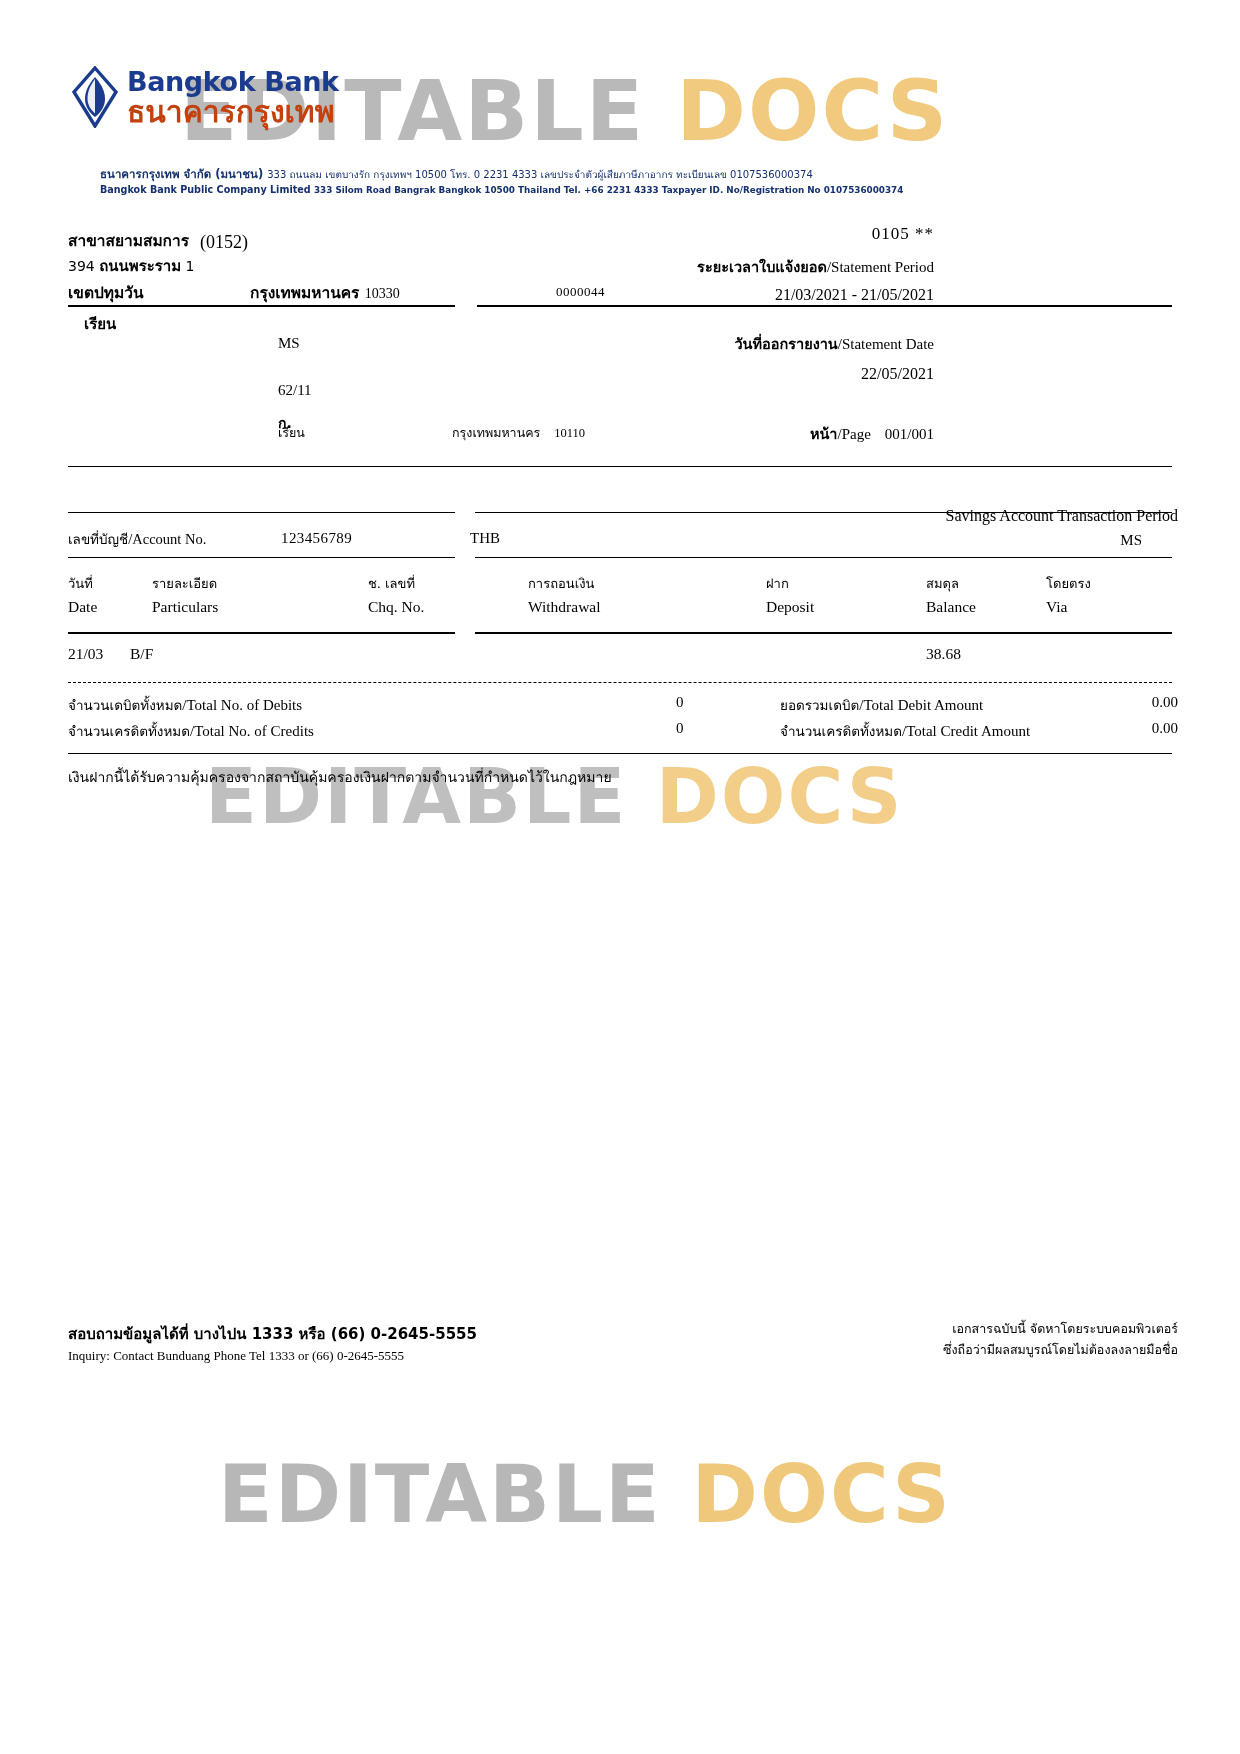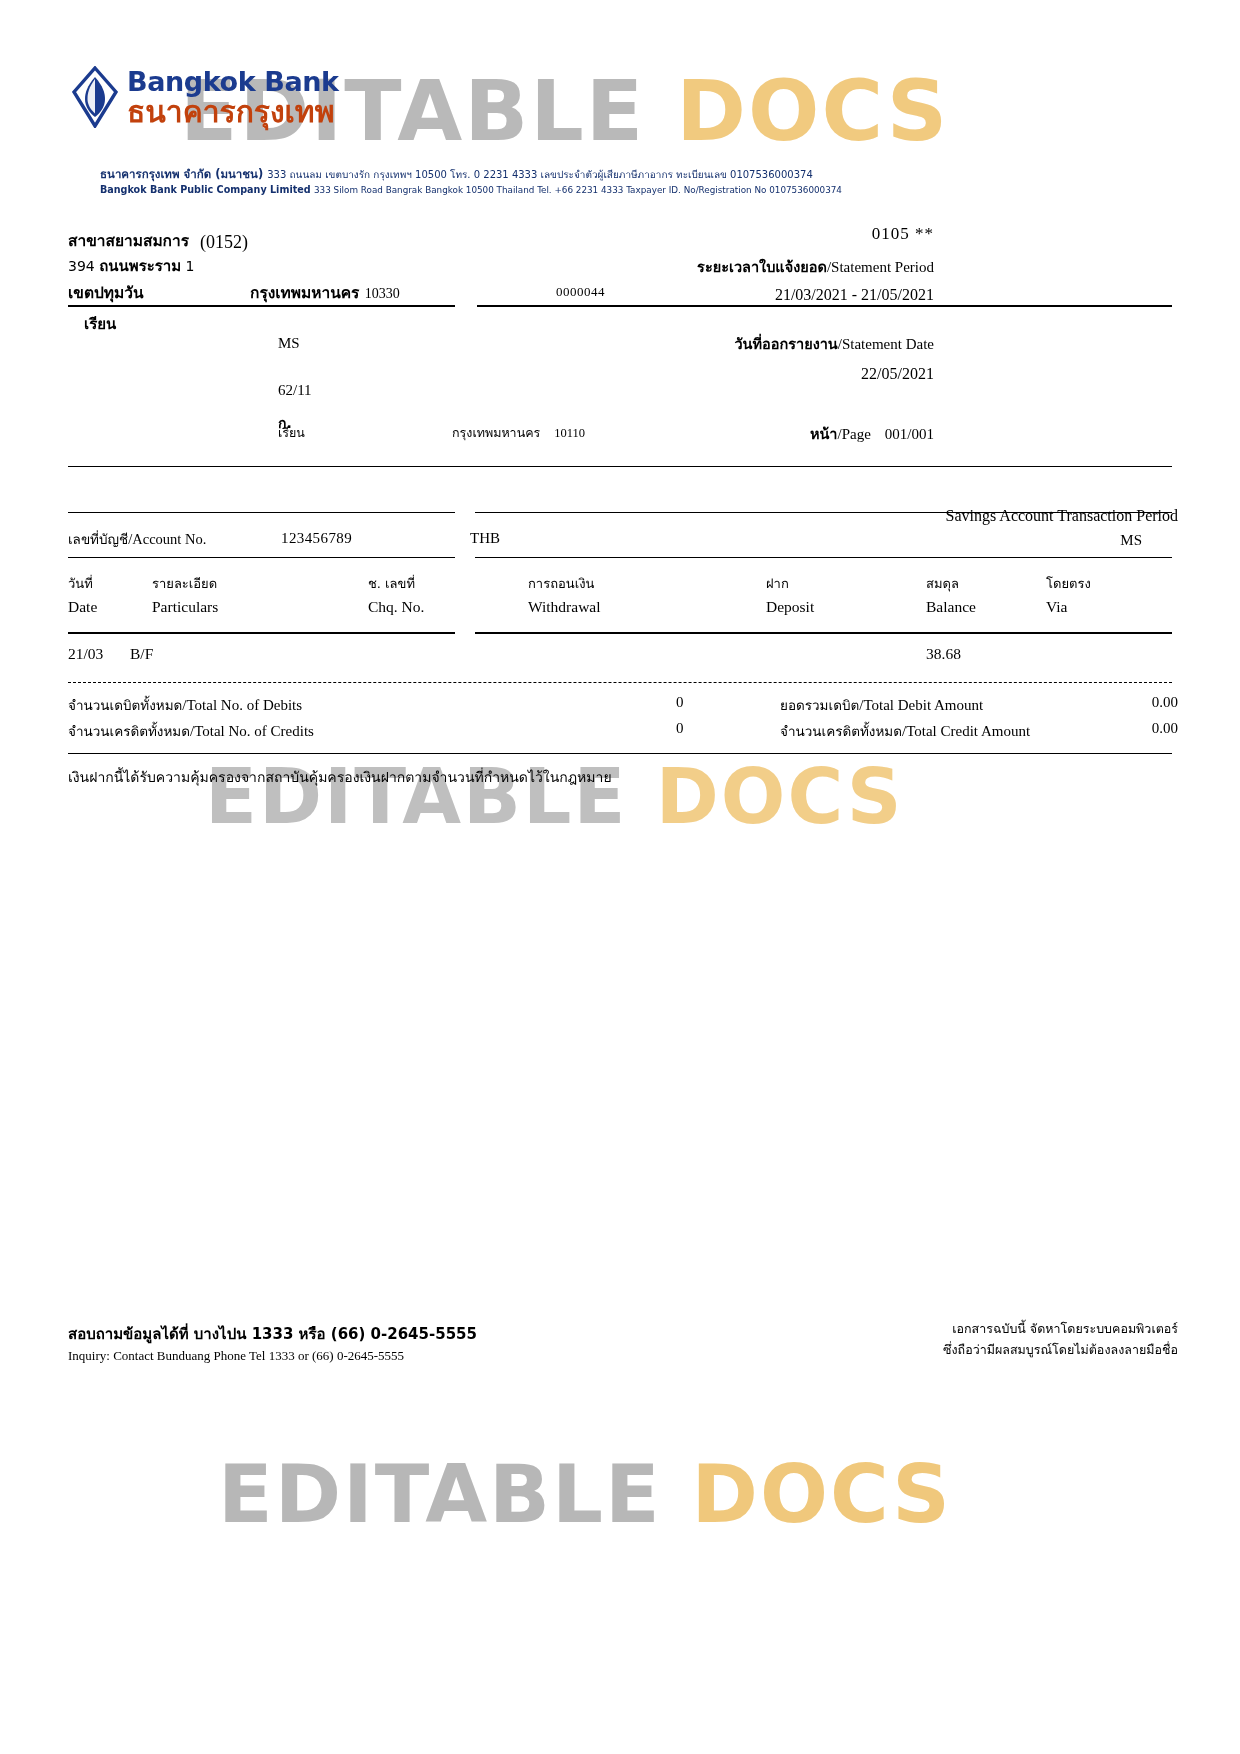--- a/index.html
+++ b/index.html
@@ -75,21 +75,21 @@
   }
   .bank-head .th .light { font-weight: 400; font-size: 10px; }
   .bank-head .en {
     font-family: "DejaVu Sans", "Liberation Sans", sans-serif;
     color: #14306e;
     font-size: 9.6px;
     font-weight: 700;
     white-space: nowrap;
     line-height: 1.4;
   }
-  .bank-head .en .light { font-weight: 400; font-size: 8.8px; }
+  .bank-head .en .light { font-weight: 700; font-size: 8.8px; }
 
   
   .meta {
     position: absolute;
     left: 0; top: 222px;
     width: 996px;
     height: 250px;
   }
   .thai { font-family: "DejaVu Sans", "Liberation Sans", sans-serif; }
   .branch-name {

